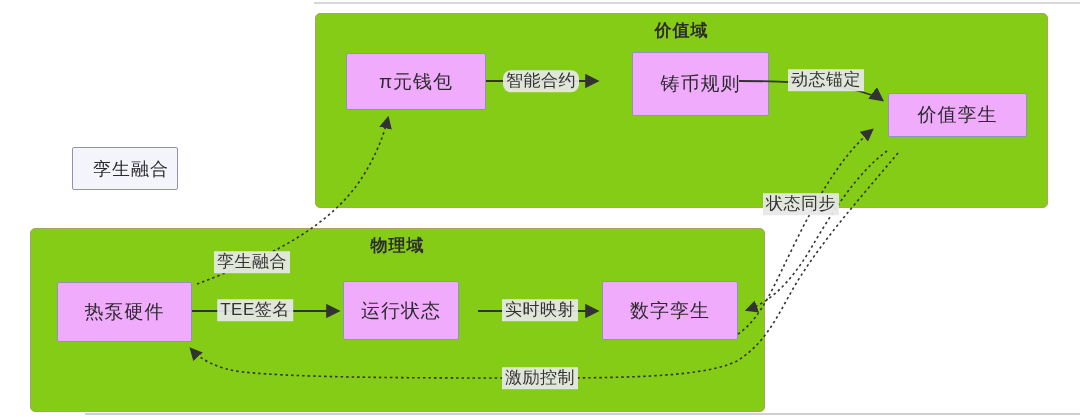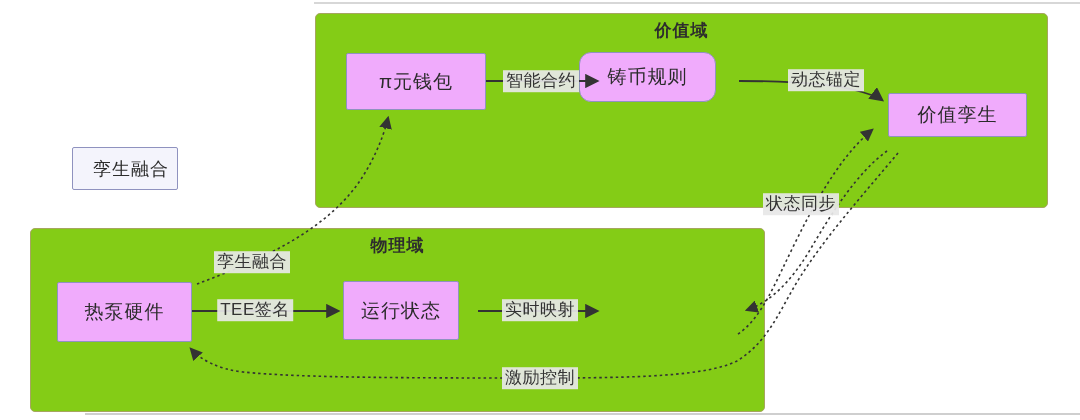--- a/index.html
+++ b/index.html
@@ -37,45 +37,46 @@
   <div class="artifact" style="left:85px;top:413px;width:995px;height:2px;background:#cfcfcf;"></div>
 
   <div class="domain" style="left:315px;top:13px;width:733px;height:195px;">
     <div class="domain-label">价值域</div>
   </div>
   <div class="domain" style="left:30px;top:228px;width:735px;height:184px;">
     <div class="domain-label">物理域</div>
   </div>
 
   <div class="node" style="left:346px;top:53px;width:140px;height:57px;">π元钱包</div>
-  <div class="node" style="left:579px;top:52px;width:137px;height:50px;border-radius:12px;">铸币规则</div>
+  <div class="node" style="left:632px;top:52px;width:137px;height:64px;">铸币规则</div>
   <div class="node" style="left:888px;top:93px;width:139px;height:44px;">价值孪生</div>
   <div class="node light" style="left:72px;top:147px;width:106px;height:43px;padding-left:12px;">孪生融合</div>
   <div class="node" style="left:57px;top:282px;width:135px;height:60px;">热泵硬件</div>
   <div class="node" style="left:343px;top:281px;width:116px;height:59px;">运行状态</div>
+  <div class="node" style="left:602px;top:281px;width:136px;height:59px;">数字孪生</div>
 
   <svg class="edges" width="1080" height="420" viewBox="0 0 1080 420">
     <defs>
       <marker id="arr" viewBox="0 0 10 10" refX="8.2" refY="5" markerWidth="8" markerHeight="8" orient="auto-start-reverse">
         <path d="M0,0 L10,5 L0,10 z" fill="#333"></path>
       </marker>
     </defs>
 
     <path d="M486,81 L597,81" fill="none" stroke="#333" stroke-width="1.8" marker-end="url(#arr)"></path>
     <path d="M739,81 C790,81 835,84 862,92 C872,95 878,97 882,100" fill="none" stroke="#333" stroke-width="1.8" marker-end="url(#arr)"></path>
     <path d="M192,311 L338,311" fill="none" stroke="#333" stroke-width="1.8" marker-end="url(#arr)"></path>
     <path d="M478,311 L597,311" fill="none" stroke="#333" stroke-width="1.8" marker-end="url(#arr)"></path>
 
     <path d="M197,284 C255,262 320,235 357,185 C372,164 383,139 388,118" fill="none" stroke="#333" stroke-width="1.6" stroke-dasharray="2.5 3" marker-end="url(#arr)"></path>
     <path d="M738,334 C762,318 775,283 795,243 C818,196 843,154 872,130" fill="none" stroke="#333" stroke-width="1.6" stroke-dasharray="2.5 3" marker-end="url(#arr)"></path>
     <path d="M887,151 C858,172 832,212 810,250 C790,283 770,302 747,310" fill="none" stroke="#333" stroke-width="1.6" stroke-dasharray="2.5 3" marker-end="url(#arr)"></path>
     <path d="M898,153 C862,196 824,238 797,282 C780,310 768,342 737,361 C706,376 640,378 540,378 C420,378 300,378 243,372 C218,369 201,360 191,349" fill="none" stroke="#333" stroke-width="1.6" stroke-dasharray="2.5 3" marker-end="url(#arr)"></path>
   </svg>
 
-  <div class="edge-label" style="left:541px;top:81px;">智能合约</div>
+  <div class="edge-label" style="left:541px;top:81px;border-radius:8px;">智能合约</div>
   <div class="edge-label" style="left:826px;top:80px;">动态锚定</div>
   <div class="edge-label" style="left:255px;top:310px;">TEE签名</div>
   <div class="edge-label" style="left:540px;top:310px;">实时映射</div>
   <div class="edge-label" style="left:252px;top:262px;">孪生融合</div>
   <div class="edge-label" style="left:801px;top:204px;">状态同步</div>
   <div class="edge-label" style="left:540px;top:378px;">激励控制</div>
 
 </div>
 
 </body></html>

